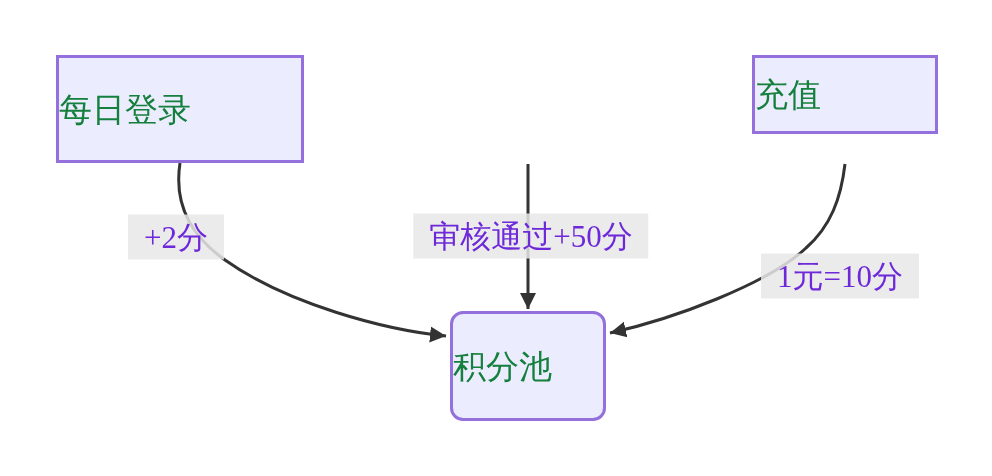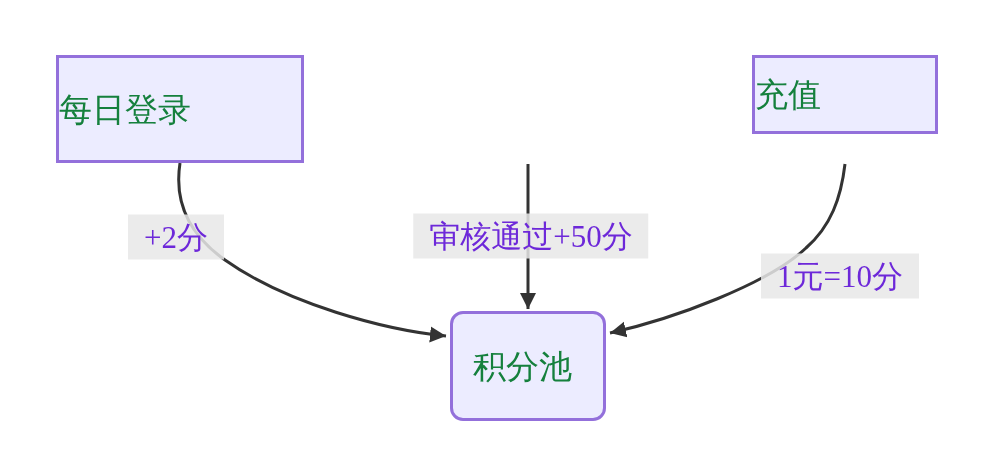--- a/index.html
+++ b/index.html
@@ -22,21 +22,21 @@
     background: #ECECFF;
     border: 3px solid #9370DB;
     color: #15803d;
     display: flex;
     align-items: center;
     justify-content: flex-start;
     font-size: 33px;
     line-height: 1;
     white-space: nowrap;
   }
-  .node.rounded { border-radius: 13px; padding-left: 20px; }
+  .node.rounded { border-radius: 13px; }
   .edge-label {
     position: absolute;
     transform: translate(-50%, -50%);
     background: rgba(232,232,232,0.85);
     color: #6d28d9;
     font-size: 31px;
     line-height: 1;
     padding: 7px 16px;
     white-space: nowrap;
     font-family: Liberation Serif, serif;

